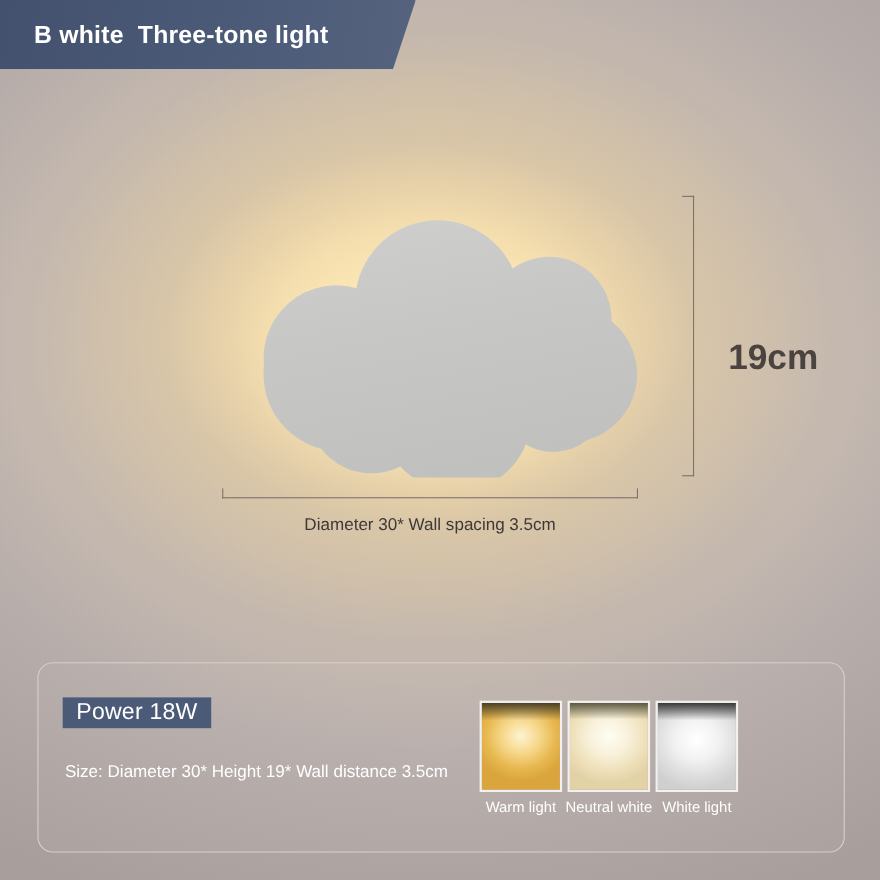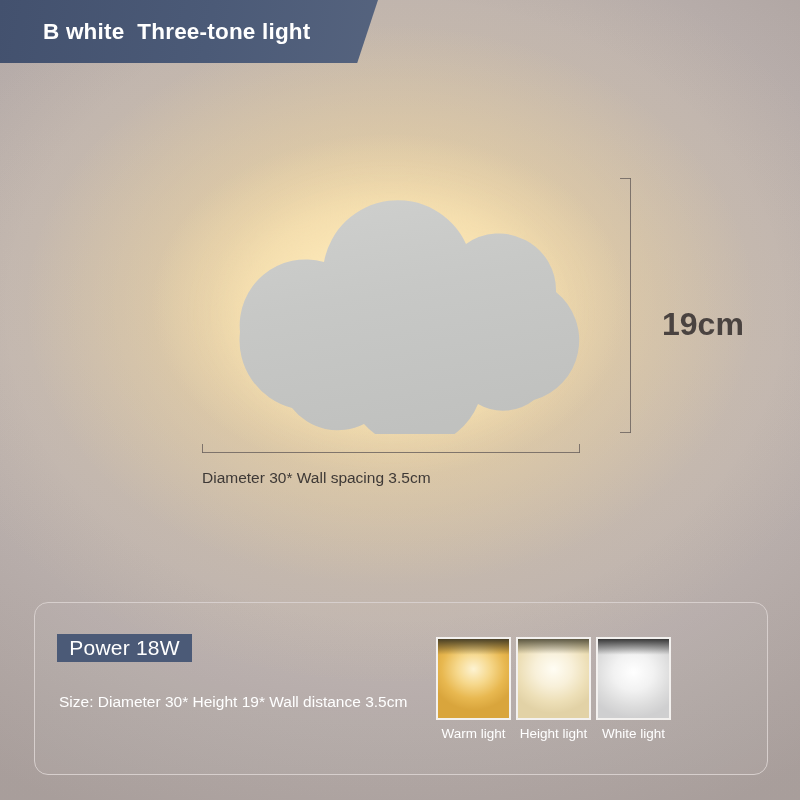--- a/index.html
+++ b/index.html
@@ -44,21 +44,21 @@
     left: 0;
     top: 0;
     width: 378px;
     height: 63px;
     background: linear-gradient(100deg, #43516e 0%, #4b5a77 55%, #55637e 100%);
     border-bottom-right-radius: 16px;
     clip-path: polygon(0 0, 100% 0, 94.5% 100%, 0 100%);
     display: flex;
     align-items: center;
     box-sizing: border-box;
-    padding-left: 43px;
+    padding-left: 31px;
   }
   .banner-title {
     color: #ffffff;
     font-size: 22.5px;
     font-weight: bold;
     letter-spacing: 0.2px;
     white-space: pre;
   }
 
   
@@ -96,20 +96,21 @@
 
   .dim-v-main  { left: 630px; top: 178px; width: 1px; height: 255px; }
   .dim-v-ttick { left: 620px; top: 178px; width: 11px; height: 1px; }
   .dim-v-btick { left: 620px; top: 432px; width: 11px; height: 1px; }
 
   .dim-caption {
     position: absolute;
     left: 202px;
     top: 469px;
     width: 378px;
+    text-align: center;
     font-size: 15.5px;
     color: #3e3936;
   }
   .dim-height-label {
     position: absolute;
     left: 662px;
     top: 306px;
     font-size: 32px;
     color: #4a4340;
     font-weight: bold;
@@ -274,21 +275,21 @@
     <div class="swatch-cell">
       <div class="swatch-box">
           <div class="swatch-inner sw-warm"></div>
         </div>
       <div class="swatch-label">Warm light</div>
     </div>
     <div class="swatch-cell">
       <div class="swatch-box">
           <div class="swatch-inner sw-neutral"></div>
         </div>
-      <div class="swatch-label">Height light</div>
+      <div class="swatch-label">Neutral white</div>
     </div>
     <div class="swatch-cell">
       <div class="swatch-box">
           <div class="swatch-inner sw-white"></div>
         </div>
       <div class="swatch-label">White light</div>
     </div>
   </div>
 
 </div>

